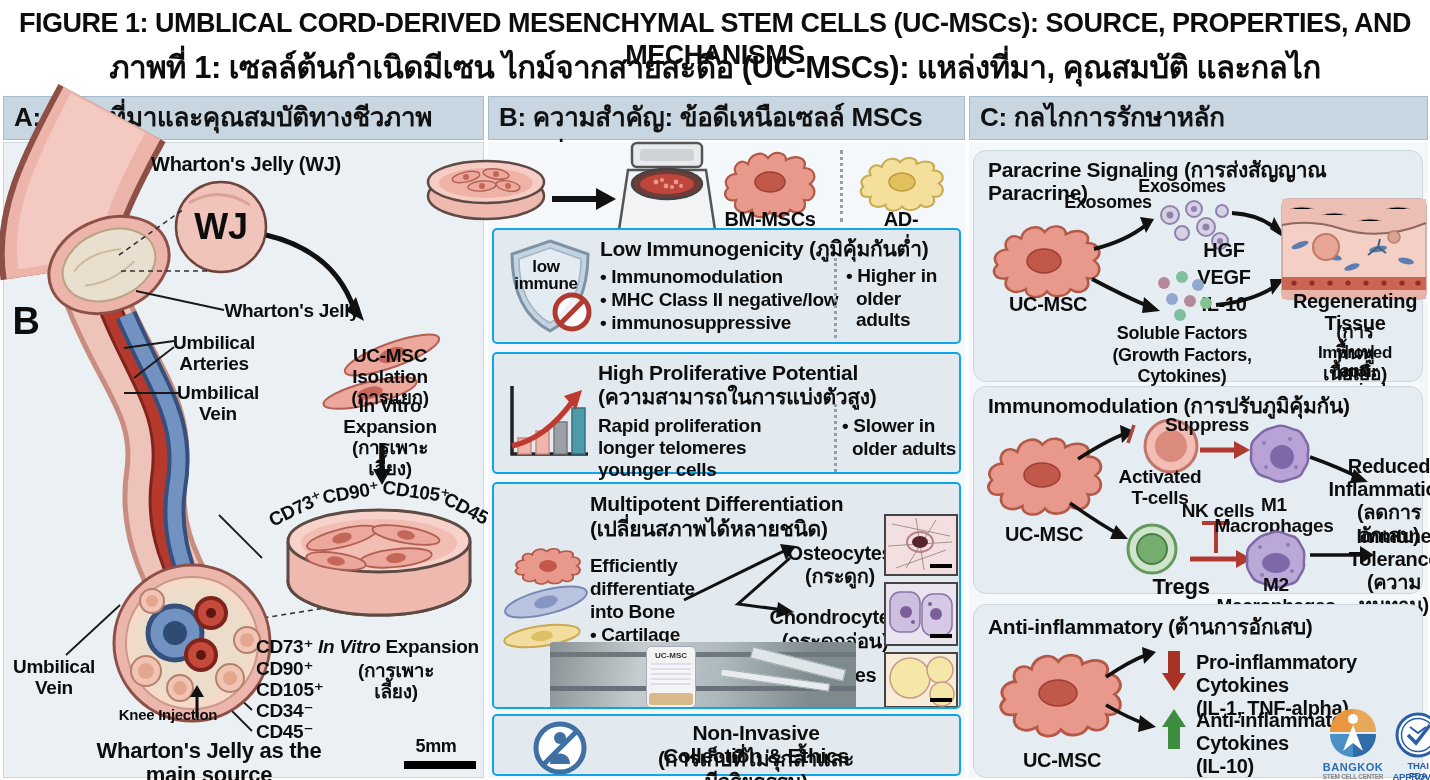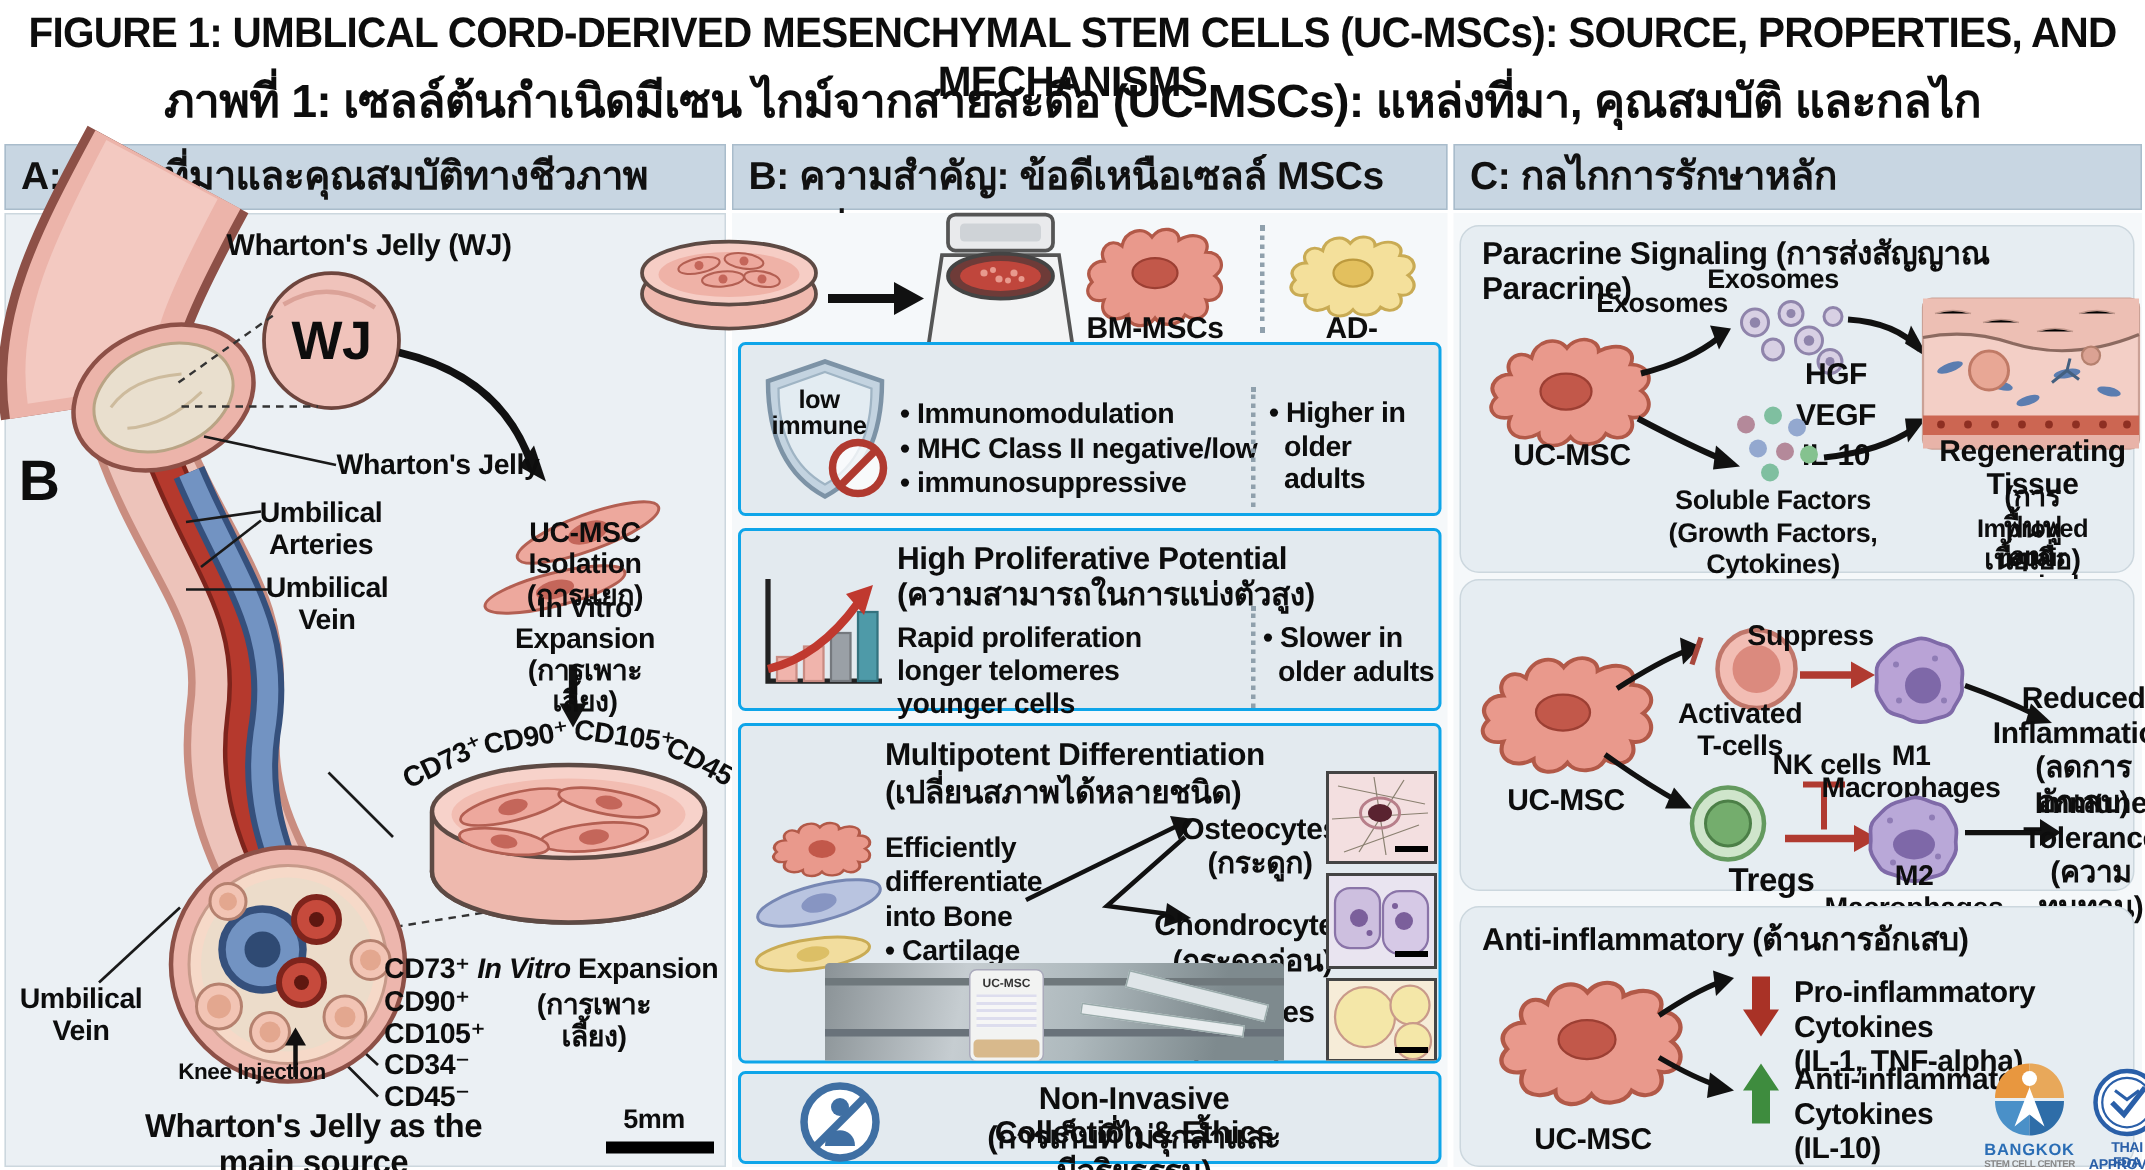--- a/index.html
+++ b/index.html
@@ -250,20 +250,21 @@
 
       <div class="bbox" style="top:86px;height:116px;">
         <svg style="left:10px;top:8px;" width="92" height="100">
           <path d="M46,3 L84,16 C84,50 74,78 46,93 C18,78 8,50 8,16 Z" fill="#c3d3e0" stroke="#7d93a6" stroke-width="3"></path>
           <path d="M46,10 L77,21 C77,49 69,72 46,85 C23,72 15,49 15,21 Z" fill="#e3ecf2" stroke="#9fb4c4" stroke-width="1.5"></path>
           <circle cx="68" cy="74" r="17" fill="rgba(255,255,255,0.75)" stroke="#b03a30" stroke-width="5"></circle>
           <line x1="56" y1="86" x2="80" y2="62" stroke="#b03a30" stroke-width="5"></line>
         </svg>
         <div class="lbl" style="left:52px;top:28px;font-size:17px;line-height:1.0;">low
 immune</div>
+        <div class="lbl lleft" style="left:106px;top:7px;font-size:21px;">Low Immunogenicity (ภูมิคุ้มกันต่ำ)</div>
         <div class="lbl lleft" style="left:106px;top:37px;font-weight:600;">• Immunomodulation</div>
         <div class="lbl lleft" style="left:106px;top:60px;font-weight:600;">• MHC Class II negative/low</div>
         <div class="lbl lleft" style="left:106px;top:83px;font-weight:600;">• immunosuppressive</div>
         <div class="dotdiv" style="left:340px;top:28px;height:80px;"></div>
         <div class="lbl lleft" style="left:352px;top:36px;font-weight:600;">• Higher in</div>
         <div class="lbl lleft" style="left:362px;top:59px;font-weight:600;">older adults</div>
       </div>
 
       <div class="bbox" style="top:210px;height:122px;">
         <svg style="left:12px;top:30px;" width="88" height="78">
@@ -466,20 +467,21 @@
             </g>
           <rect x="0" y="91" width="144" height="9" fill="#e8b3a8"></rect>
         </svg>
         <div class="lbl" style="left:381px;top:139px;font-size:20px;">Regenerating Tissue</div>
         <div class="lbl" style="left:381px;top:171px;font-size:19px;">(การฟื้นฟูเนื้อเยื่อ)</div>
         <div class="lbl" style="left:381px;top:193px;font-size:17px;font-weight:600;">Improved repair</div>
         <div class="lbl" style="left:381px;top:211px;font-size:17px;font-weight:600;">and survival</div>
       </div>
 
       <div class="cbox" style="top:244px;height:208px;">
+        <div class="lbl lleft" style="left:14px;top:7px;font-size:21px;">Immunomodulation (การปรับภูมิคุ้มกัน)</div>
         <svg style="left:8px;top:46px;" width="130" height="92">
           <use href="#cellblob" transform="scale(1.26,1.18)" fill="#e9998c" stroke="#b25948" stroke-width="2.2"></use>
           <ellipse cx="60" cy="42" rx="18" ry="12" fill="#c2584a" stroke="#9c3f33" stroke-width="1.5"></ellipse>
         </svg>
         <div class="lbl" style="left:70px;top:136px;font-size:20px;">UC-MSC</div>
         <svg style="left:0;top:0;" width="450" height="208">
           <path d="M 104,72 Q 132,54 150,47" fill="none" stroke="#111" stroke-width="3.5"></path>
           <polygon points="146,38 160,44 148,56" fill="#111"></polygon>
           <line x1="160" y1="38" x2="154" y2="56" stroke="#a8473c" stroke-width="3.5"></line>
           <line x1="226" y1="63" x2="262" y2="63" stroke="#b03a30" stroke-width="5"></line>

